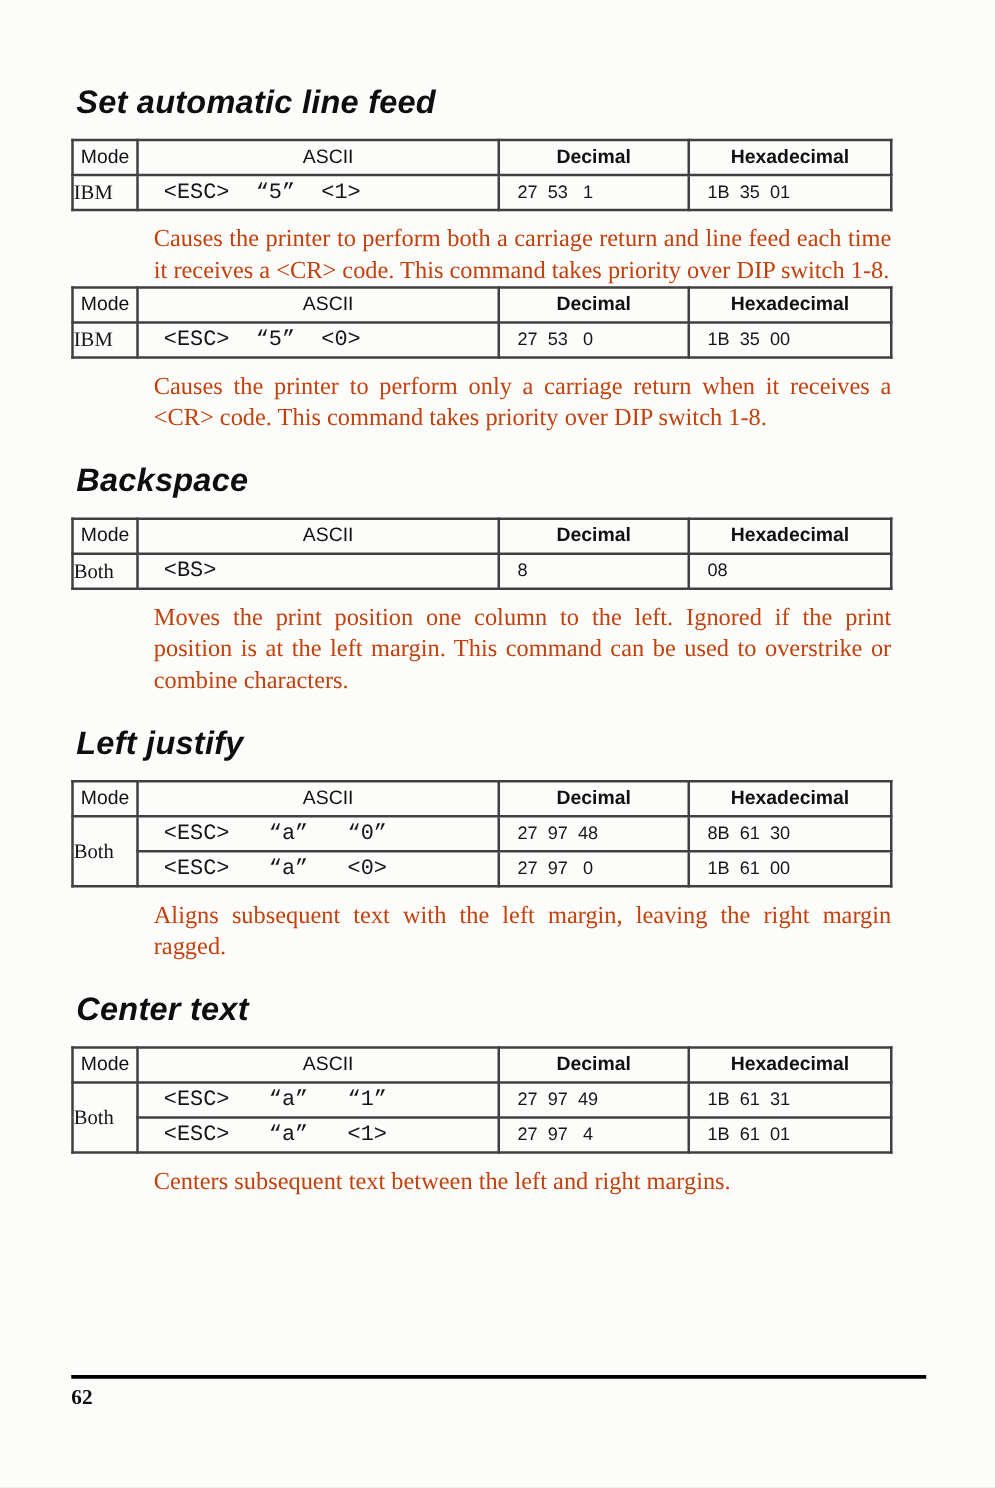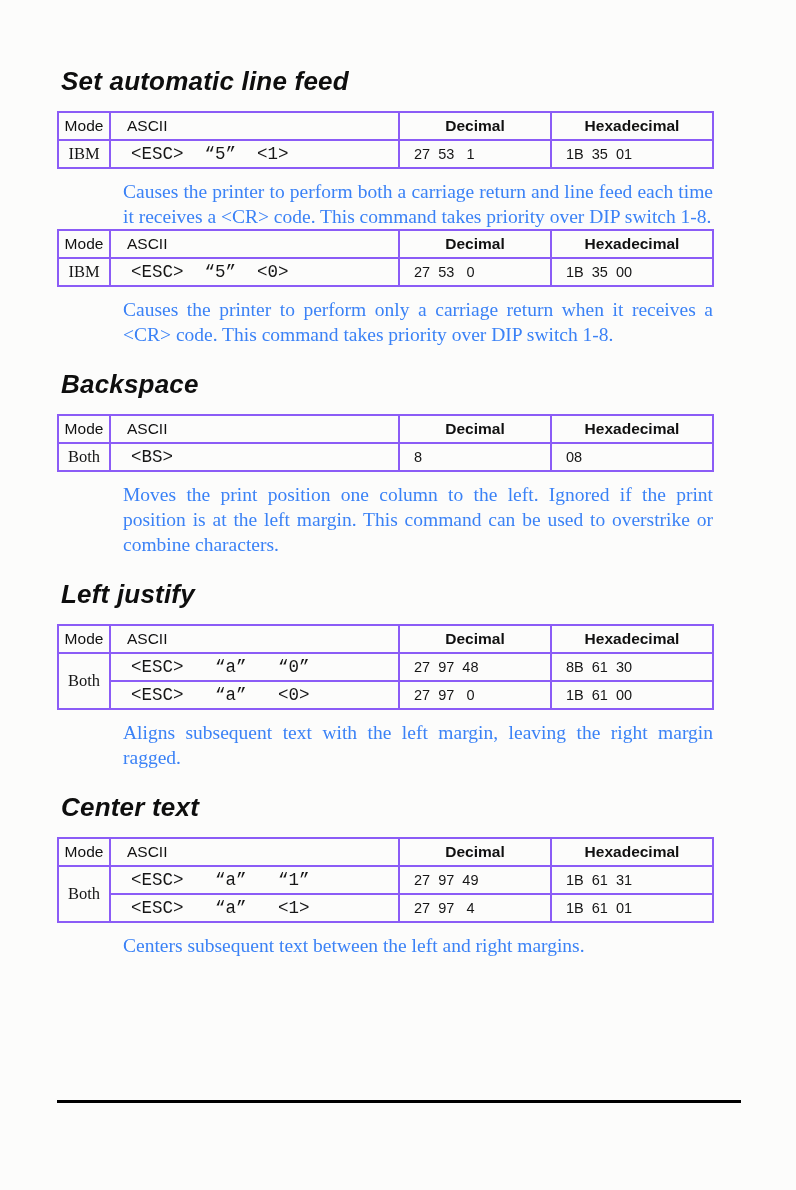--- a/index.html
+++ b/index.html
@@ -25,61 +25,60 @@
     margin: 22px 0 14px 4px;
   }
   section:first-of-type h2.sec-title { margin-top: 0; }
   table.cmd {
     border-collapse: collapse;
     width: 655px;
     margin: 0 0 10px 0;
     table-layout: fixed;
   }
   table.cmd th, table.cmd td {
-    border: 2px solid #8b5cf6;
+    border: 2px solid #404040;
     height: 28px;
     vertical-align: middle;
   }
   .c-mode { width: 52px; }
   .c-ascii { width: 289px; }
   .c-dec { width: 152px; }
   .c-hex { width: 162px; }
   th.h {
     font-family: "Liberation Sans", sans-serif;
     font-weight: bold;
     font-size: 15.5px;
     color: #111;
   }
   th.h-mode { text-align: center; font-weight: normal; }
-  th.h-ascii { text-align: left; padding-left: 16px; font-weight: normal; }
+  th.h-ascii { text-align: center; padding-left: 16px; font-weight: normal; }
   th.h-dec, th.h-hex { text-align: center; }
   td.t-mode {
     font-family: "Liberation Serif", serif;
     font-size: 16.5px;
-    text-align: center;
   }
   td.t-ascii {
     font-family: Liberation Mono, monospace;
     font-size: 17.5px;
     padding-left: 20px;
     white-space: pre;
   }
   td.t-dec, td.t-hex {
     font-family: "Liberation Sans", sans-serif;
     font-size: 14.5px;
     padding-left: 14px;
     white-space: pre;
   }
   p.desc {
     margin: 0 0 0 66px;
     width: 590px;
     font-size: 19.5px;
     line-height: 25px;
     text-align: justify;
-    color: #3b82f6;
+    color: #c2410c;
   }
   p.desc::after { content: ""; display: inline-block; width: 0; }
   .footer {
     position: absolute;
     left: 57px;
     top: 1100px;
     width: 684px;
   }
   .footer-rule {
     border-top: 3px solid #000;
@@ -248,15 +247,16 @@
           <td class="t-dec">27  97   4</td>
           <td class="t-hex">1B  61  01</td>
         </tr>
       </tbody>
     </table>
     <p class="desc">Centers subsequent text between the left and right margins.</p>
   </section>
 
   <div class="footer">
     <div class="footer-rule"></div>
+    <div class="page-number">62</div>
   </div>
 
 </div>
 
 </body></html>

